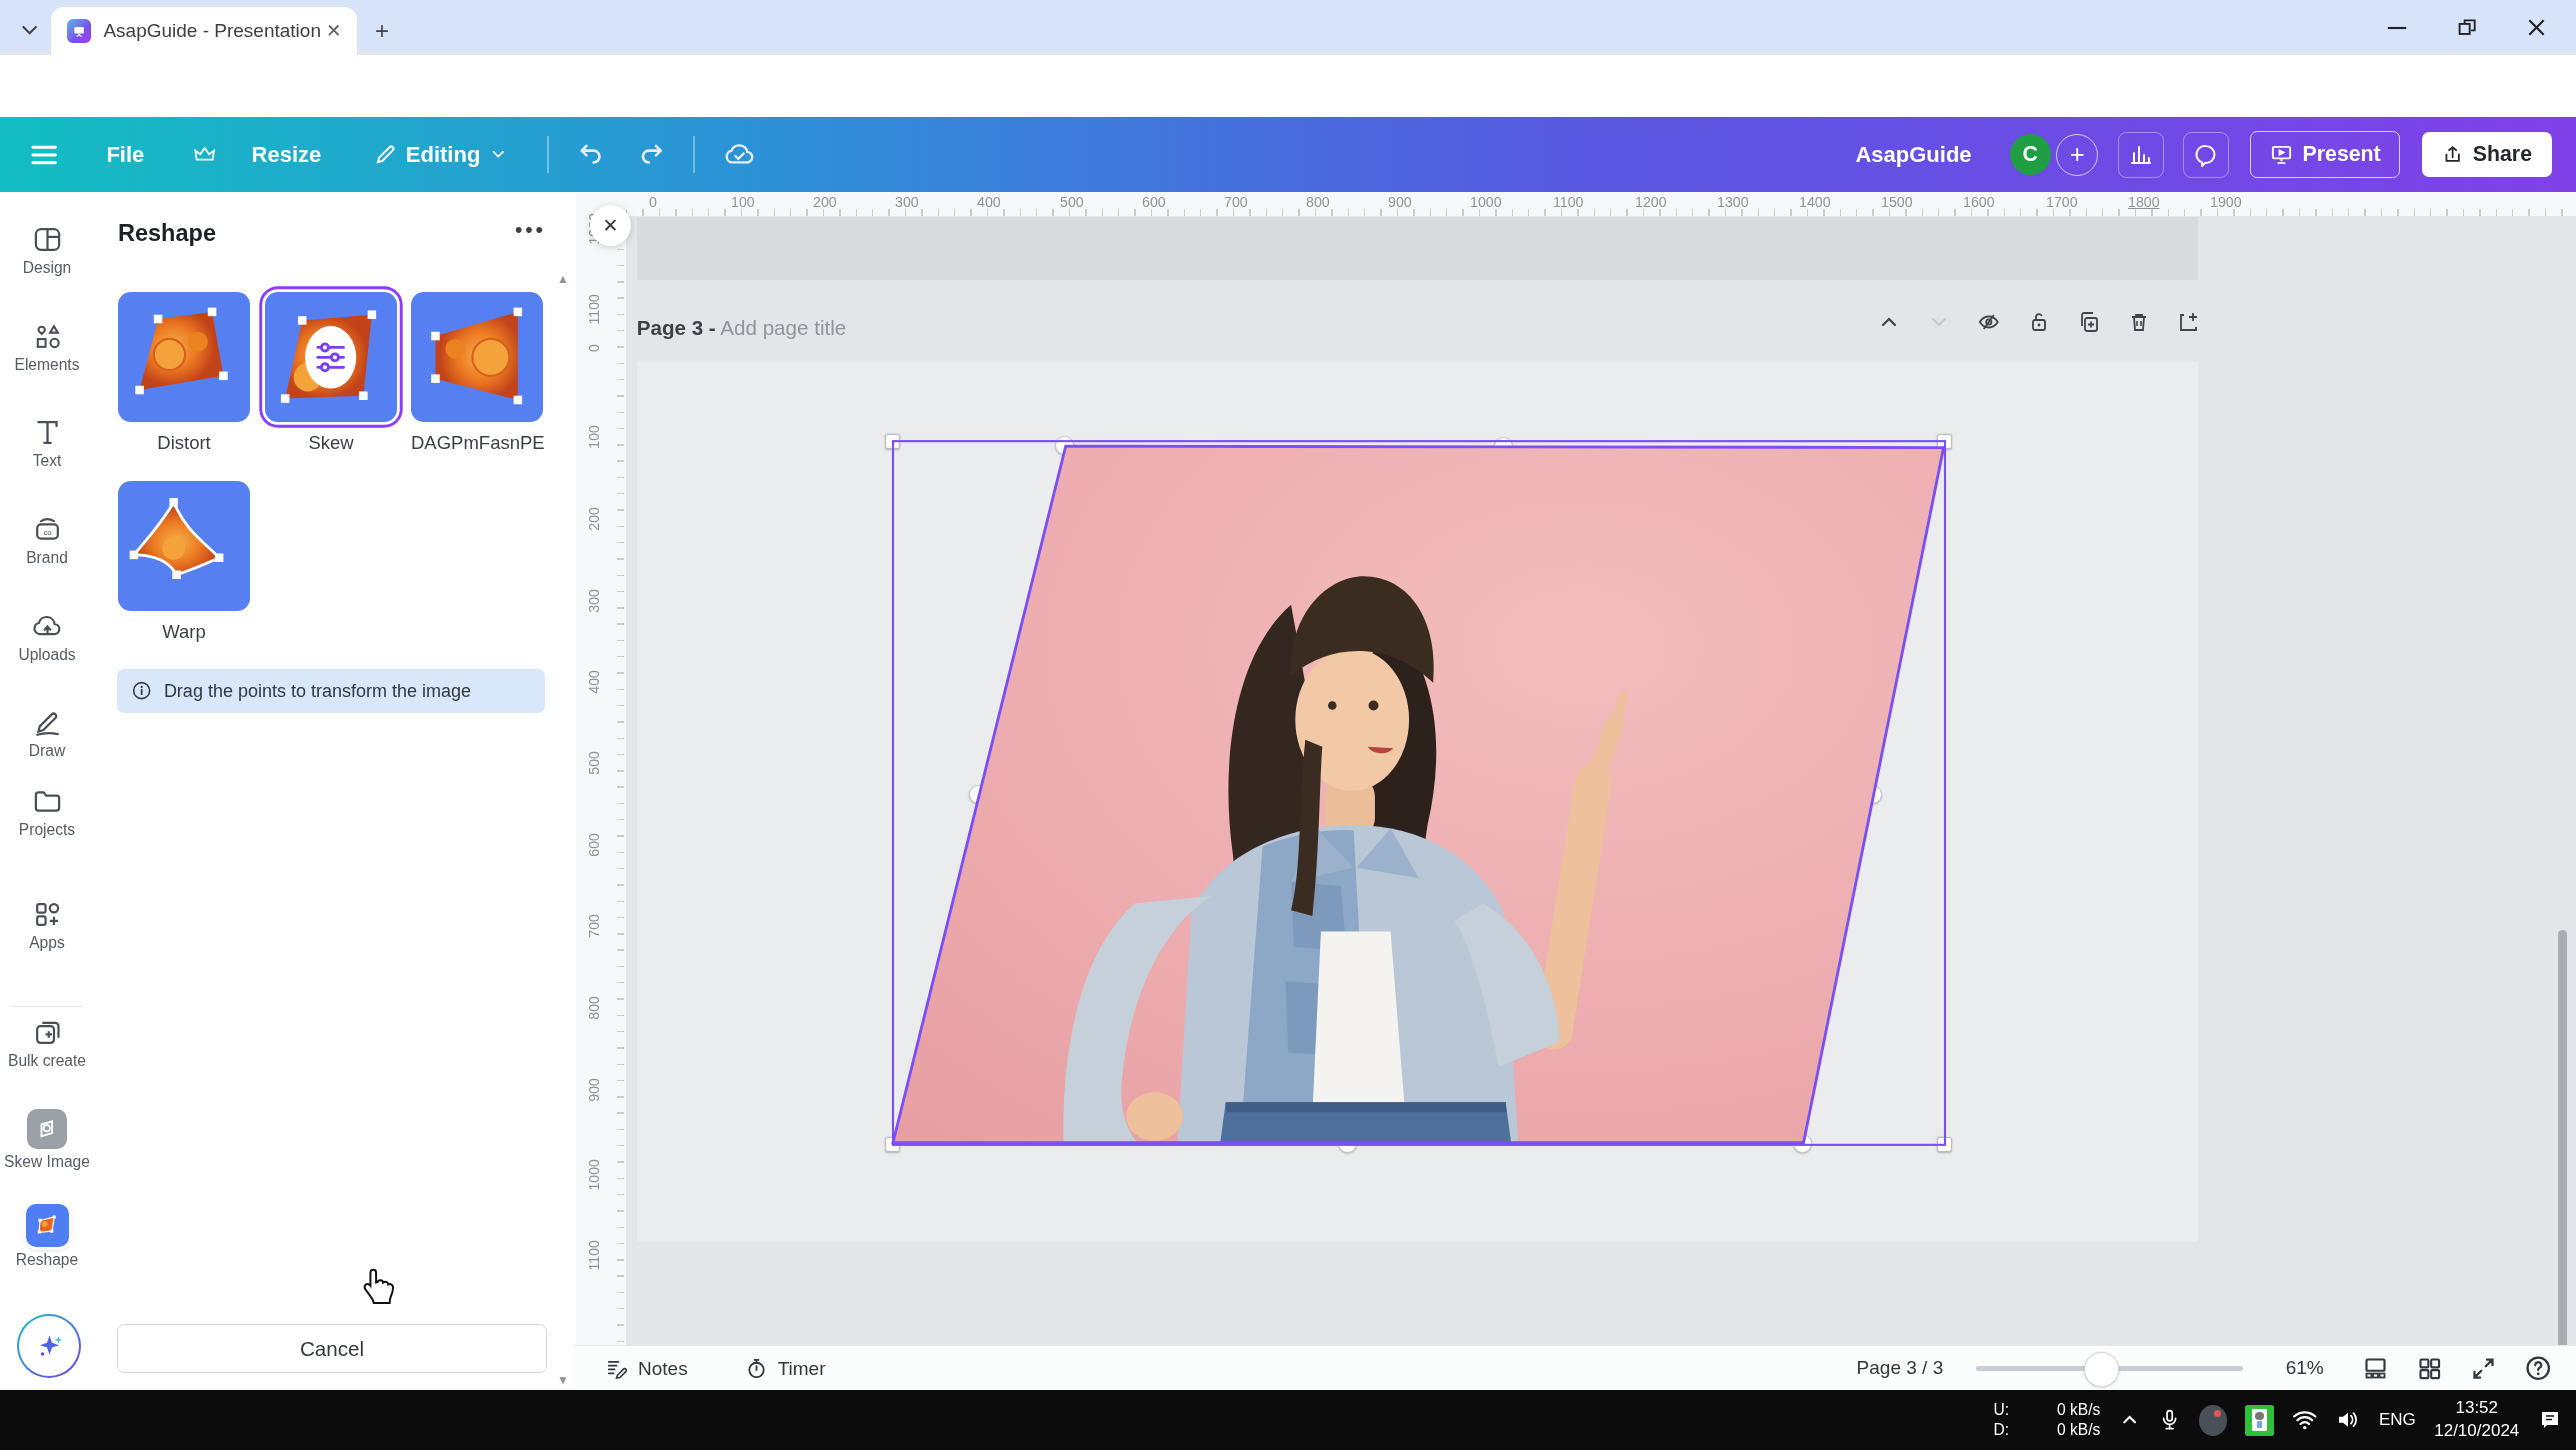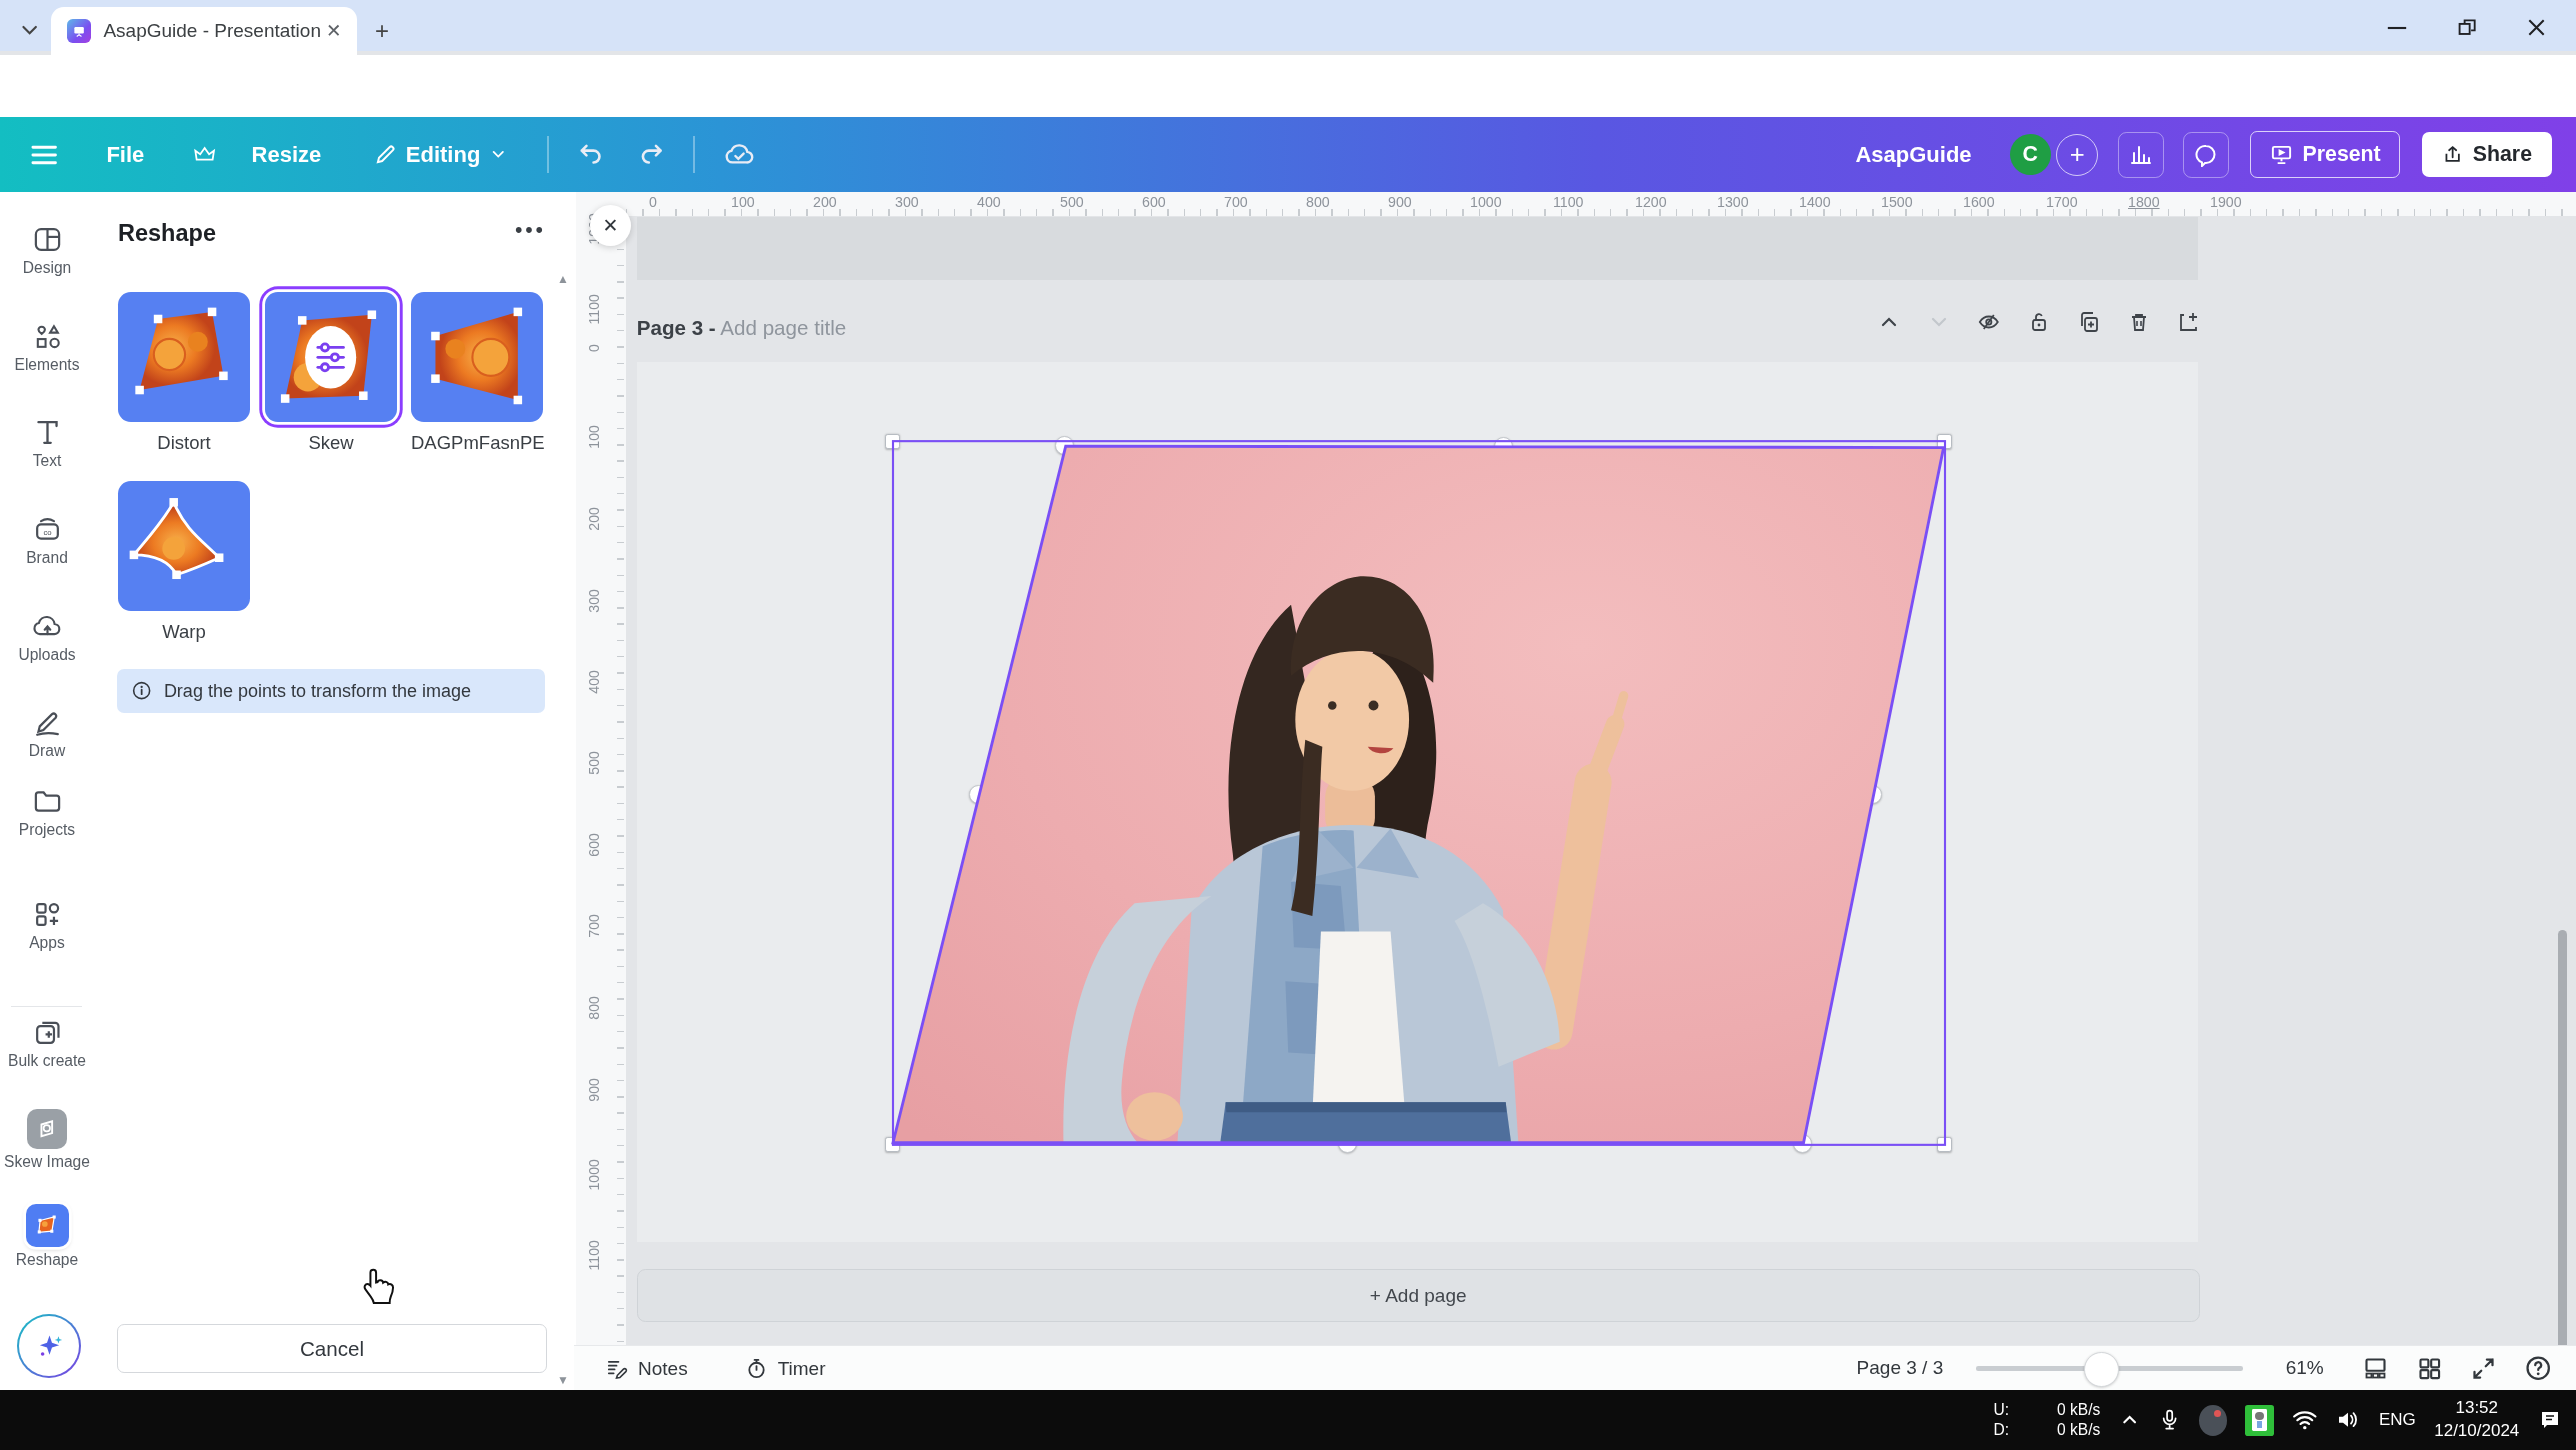--- a/index.html
+++ b/index.html
@@ -595,23 +595,20 @@
     <div class="handle-sq" style="left:1311px;top:218px;"></div>
     <div class="handle-sq" style="left:259px;top:921px;"></div>
     <div class="handle-sq" style="left:1311px;top:921px;"></div>
     <div class="handle-ci" style="left:429px;top:220px;"></div>
     <div class="handle-ci" style="left:868px;top:221px;"></div>
     <div class="handle-ci" style="left:343px;top:569px;"></div>
     <div class="handle-ci" style="left:1237px;top:569px;"></div>
     <div class="handle-ci" style="left:712px;top:918px;"></div>
     <div class="handle-ci" style="left:1167px;top:918px;"></div>
 
-    <div class="addpage">
-        <span>+ Add page</span>
-      </div>
 
     <div class="abs" style="left:1932px;top:714px;width:9.2px;height:458px;background:#a9adb2;border-radius:5px;"></div>
   </div>
 
   <div class="statusbar">
     <div style="display:flex;align-items:center;gap:10px;margin-left:31px;">
       <svg width="23" height="23" viewBox="0 0 24 24">
           <path d="M4 5h10M4 9h8M4 13h6M4 17h5" stroke="#32373c" stroke-width="1.9" stroke-linecap="round"></path>
           <path d="M13 19l6.5-6.5a1.8 1.8 0 0 1 2.5 2.5L15.5 21.5 12 22z" fill="none" stroke="#32373c" stroke-width="1.7"></path>
         </svg>

